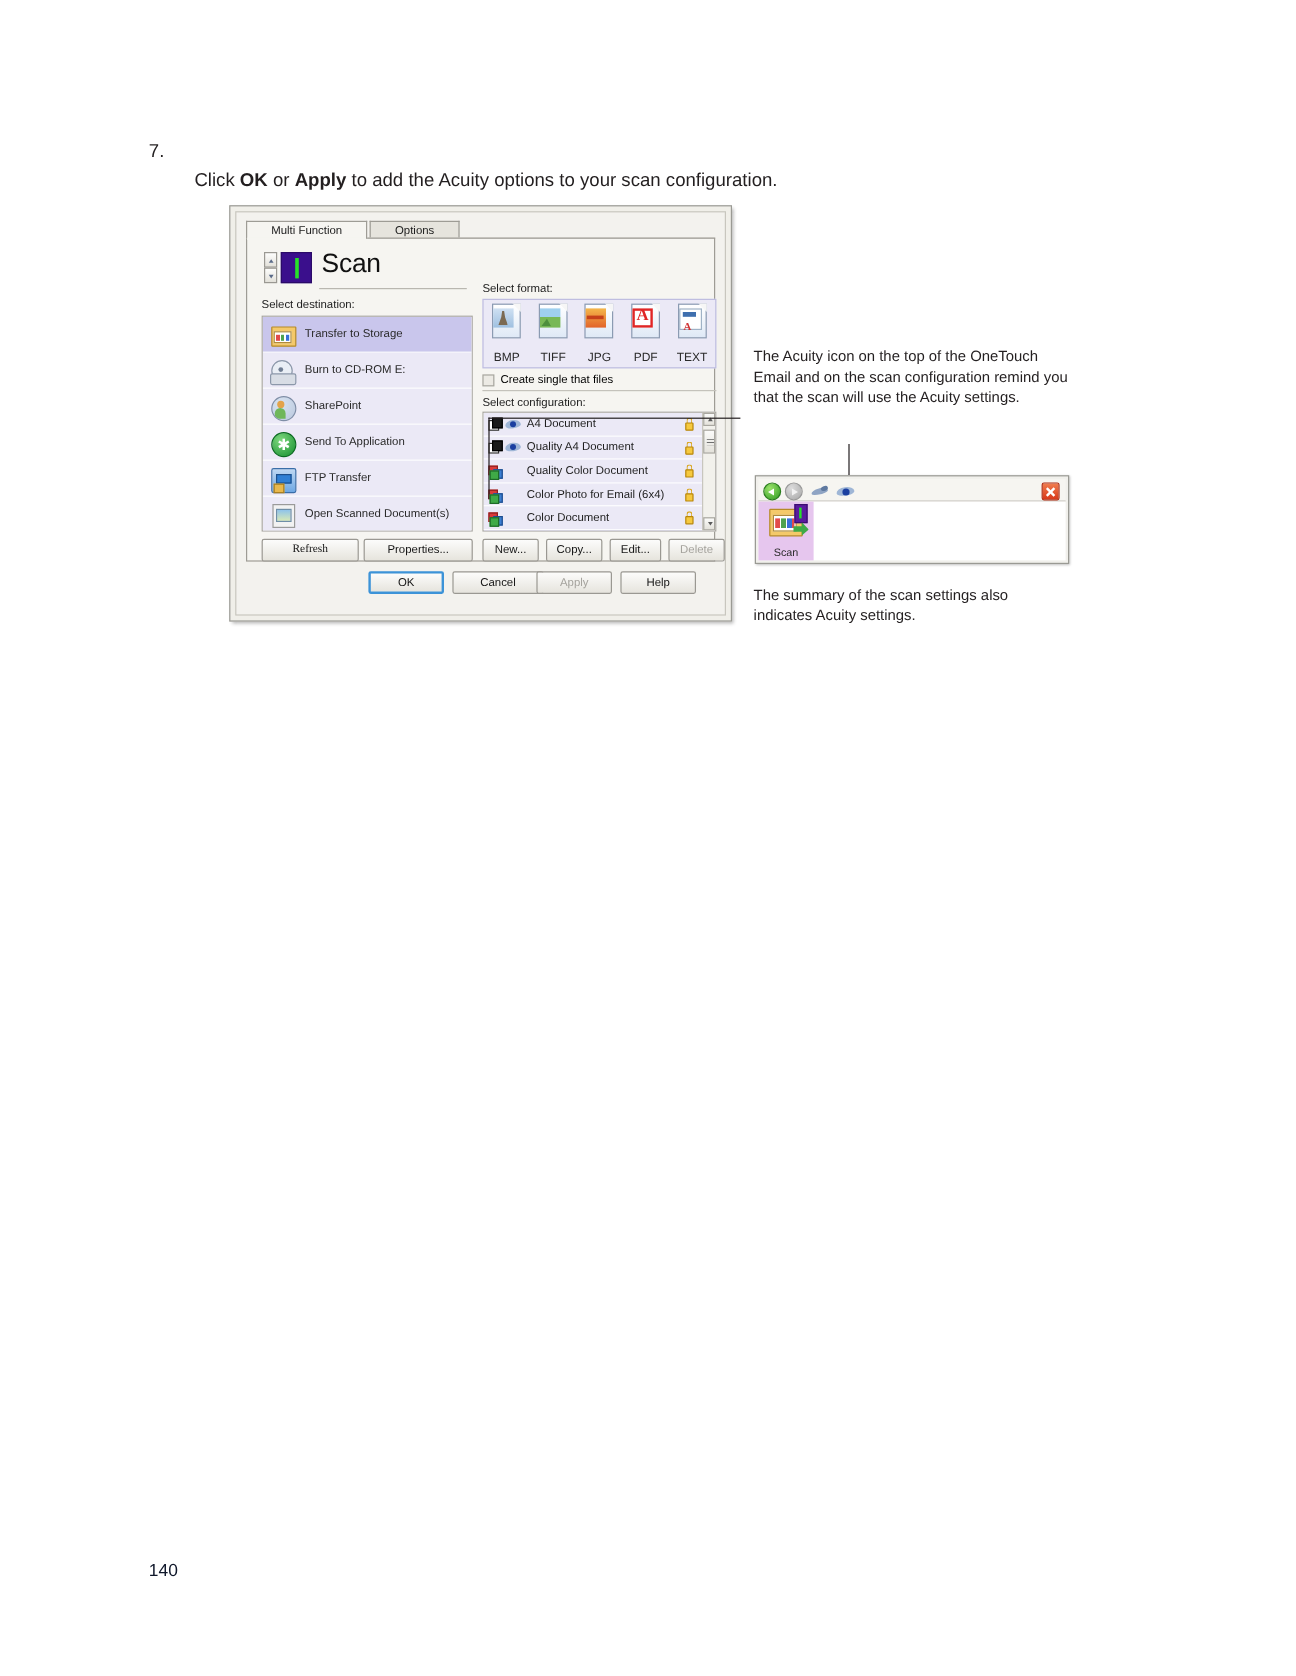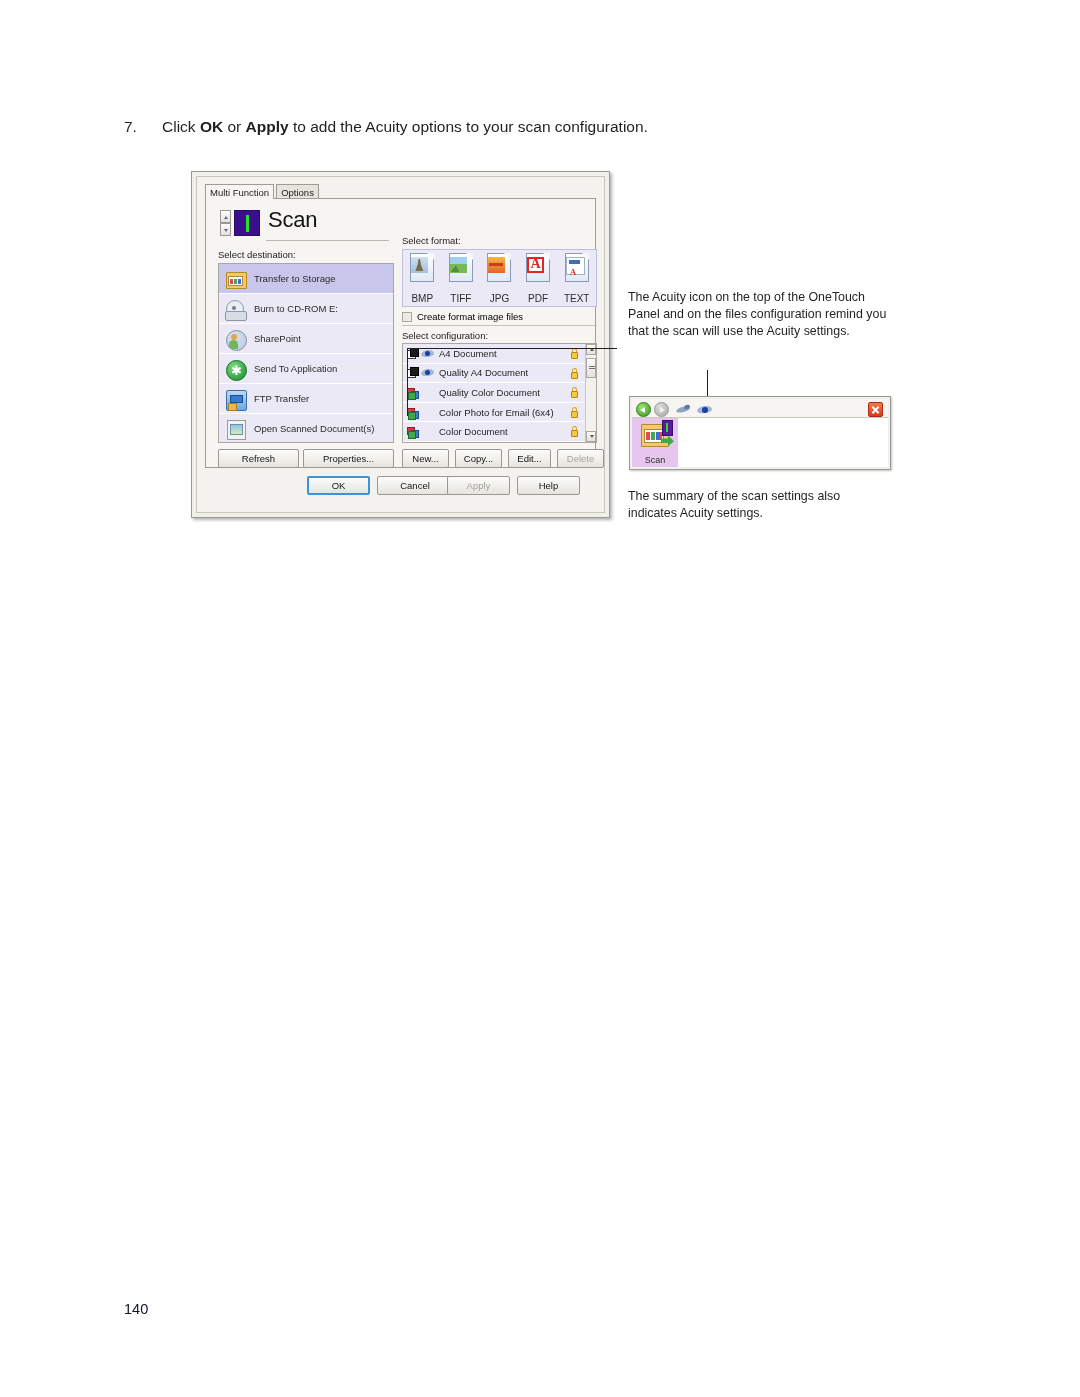--- a/index.html
+++ b/index.html
@@ -28,20 +28,21 @@
   }
   .step-num {
     position: absolute;
     left: 0;
     top: 0;
     width: 34px;
   }
   .step-text {
     margin-left: 38px;
     display: block;
+    margin-top: 24px;
   }
   .step-text b { font-weight: bold; }
 
   
   .dialog {
     position: absolute;
     left: 191px;
     top: 171px;
     width: 419px;
     height: 347px;
@@ -73,21 +74,21 @@
     position:absolute;
     left:0; right:0; bottom:0;
     height:1px;
     background:#9e9c95;
   }
   .tab {
     position: relative;
     float: left;
     height: 15px;
     line-height: 15px;
-    padding: 0 4px;
+    padding: 0 20px;
     font-size: 9.5px;
     border: 1px solid #9e9c95;
     border-bottom: none;
     background: #e6e4dd;
     box-sizing: border-box;
     color: #1b1b1b;
   }
   .tab.active {
     background: #f6f5f1;
     z-index: 2;
@@ -787,21 +788,21 @@
         </div>
         <div class="fmt">
           <span class="page"></span>
             <span class="art art-text"></span>
           <span class="cap">TEXT</span>
         </div>
       </div>
 
       <div class="cb-row">
         <span class="cbox"></span>
-        <span>Create format image files</span>
+        <span>Create single that files</span>
       </div>
       <div class="cb-rule"></div>
 
       <div class="lbl" style="left:196px; top:131px;">Select configuration:</div>
       <div class="conflist">
         <div class="conf-rows">
           <div class="conf-row">
             <span class="conf-mode mode-bw"></span>
             <span class="eye"></span>
             <span class="conf-name">A4 Document</span>
@@ -843,41 +844,41 @@
 
         </div>
         <div class="vsb">
           <div class="arw top"></div>
           <div class="thumb"></div>
           <div class="arw bot"></div>
         </div>
       </div>
 
       <div class="dlg-btnrow">
-        <div class="btn" style="left:12px; top:250px; width:81px;">Refresh</div>
+        <div class="btn" style="left:12px; top:250px; width:81px;font-family:Liberation Serif, serif;">Refresh</div>
         <div class="btn" style="left:97px; top:250px; width:91px;">Properties...</div>
         <div class="btn" style="left:196px; top:250px; width:47px;">New...</div>
         <div class="btn" style="left:249px; top:250px; width:47px;">Copy...</div>
         <div class="btn" style="left:302px; top:250px; width:43px;">Edit...</div>
         <div class="btn disabled" style="left:351px; top:250px; width:47px;">Delete</div>
       </div>
     </div>
 
     <div class="btn default" style="left:110px; top:299px; width:63px;">OK</div>
     <div class="btn" style="left:180px; top:299px; width:76px;">Cancel</div>
     <div class="btn disabled" style="left:250px; top:299px; width:63px;">Apply</div>
     <div class="btn" style="left:320px; top:299px; width:63px;">Help</div>
   </div>
 </div>
 
 <div class="callout-h" style="left:407px; top:348px; width:210px;"></div>
 <div class="callout-v" style="left:407px; top:348px; height:68px;"></div>
 <div class="callout-v" style="left:707px; top:370px; height:26px;"></div>
 
-<div class="note" style="left:628px; top:289px; width:268px;">The Acuity icon on the top of the OneTouch Panel and on the files configuration remind you that the scan will use the Acuity settings.</div>
+<div class="note" style="left:628px; top:289px; width:268px;">The Acuity icon on the top of the OneTouch Email and on the scan configuration remind you that the scan will use the Acuity settings.</div>
 <div class="note" style="left:628px; top:488px; width:250px;">The summary of the scan settings also indicates Acuity settings.</div>
 
 <div class="otpanel">
   <div class="ot-head">
     <div class="ot-nav">
       <span class="nav-circ nav-back"></span>
       <span class="nav-circ nav-fwd"></span>
       <span class="nav-swoosh"></span>
       <span class="nav-eye"></span>
     </div>

